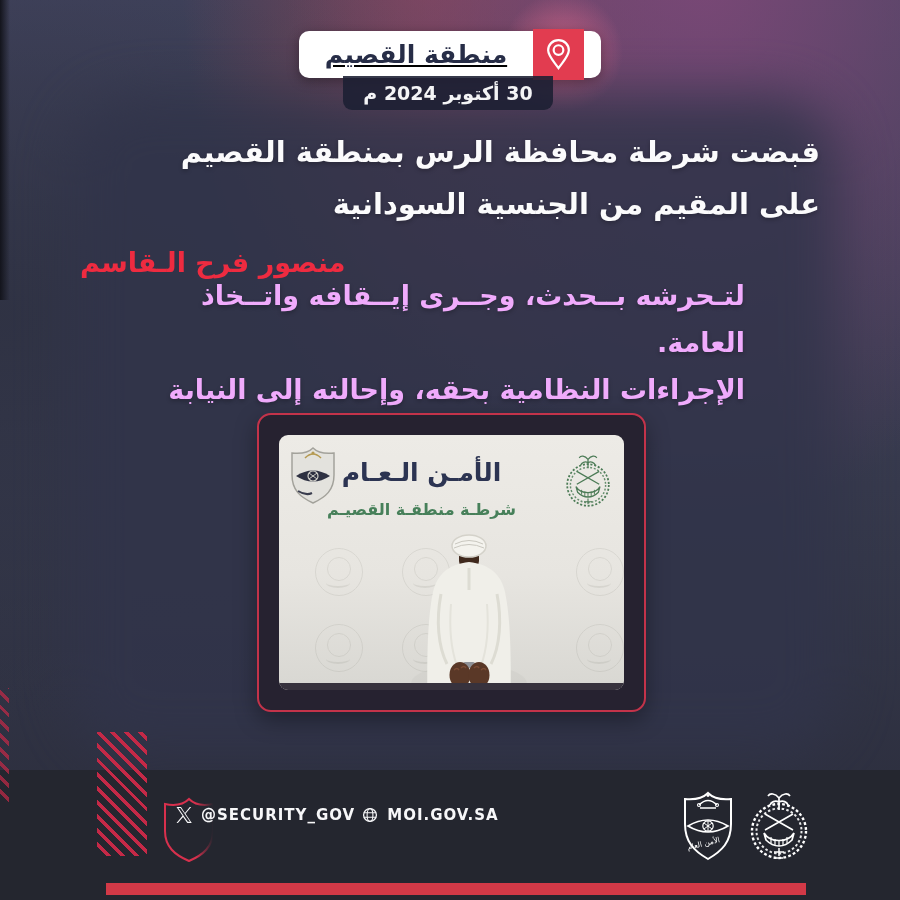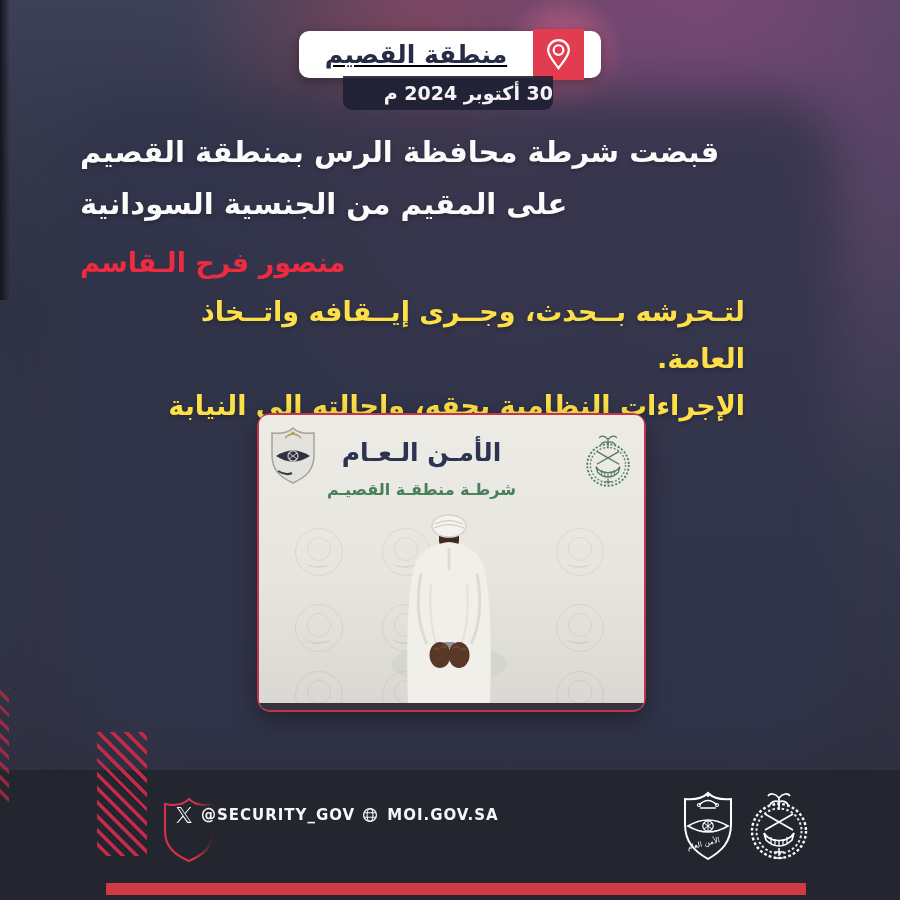--- a/index.html
+++ b/index.html
@@ -24,33 +24,33 @@
   
   .banner-wrap{position:absolute;top:29px;left:0;right:0;display:flex;justify-content:center;}
   .banner{display:flex;align-items:center;direction:ltr;filter:drop-shadow(0 3px 6px rgba(0,0,0,.35));text-decoration:underline;}
   .banner-label{height:47px;line-height:47px;background:#ffffff;color:#272d47;
     font-size:25px;font-weight:bold;padding:0 26px;border-radius:10px 0 0 10px;direction:rtl;}
   .banner-pin{width:51px;height:51px;background:#e23c50;display:flex;align-items:center;justify-content:center;}
   .banner-tab{width:17px;height:47px;background:#ffffff;border-radius:0 10px 10px 0;}
   
   .date-wrap{position:absolute;top:76px;left:0;right:0;display:flex;justify-content:center;}
   .date-badge{width:210px;height:34px;line-height:34px;background:rgba(27,31,50,.88);
-    color:#f4f4f6;font-size:19px;font-weight:bold;text-align:right;
+    color:#f4f4f6;font-size:19px;font-weight:bold;text-align:center;
     border-radius:0 0 9px 9px;direction:rtl;transform:translateX(-8px);margin-left:12px;}
   
-  .headline{position:absolute;top:126px;left:80px;right:80px;direction:rtl;text-align:left;
+  .headline{position:absolute;top:126px;left:80px;right:80px;direction:rtl;text-align:right;
     color:#fbfbfc;font-size:29px;font-weight:bold;line-height:52px;text-shadow:0 2px 4px rgba(0,0,0,.25);}
   .suspect-name{position:absolute;top:240px;left:80px;right:80px;direction:rtl;text-align:left;
     color:#ee2b40;font-size:27px;font-weight:bold;line-height:46px;}
-  .body-text{position:absolute;top:288px;left:152px;right:155px;direction:rtl;text-align:right;
-    color:#fde047;font-size:27px;font-weight:bold;line-height:47px;text-shadow:0 2px 4px rgba(0,0,0,.25);}
+  .body-text{position:absolute;top:272px;left:152px;right:155px;direction:rtl;text-align:right;
+    color:#f0abfc;font-size:27px;font-weight:bold;line-height:47px;text-shadow:0 2px 4px rgba(0,0,0,.25);}
   
   .photo-card{position:absolute;left:257px;top:413px;width:389px;height:299px;
     box-sizing:border-box;border:2px solid #c3334a;border-radius:14px;
-    background:#262230;padding:0;box-shadow:0 8px 22px rgba(0,0,0,.35);}
+    background:#262230;padding:20px;box-shadow:0 8px 22px rgba(0,0,0,.35);}
   .photo-inner{position:relative;width:100%;height:100%;border-radius:9px;overflow:hidden;
     background:linear-gradient(180deg,#edebe6 0%,#e7e5e0 55%,#d8d7d2 100%);}
   .photo-title{position:absolute;top:23px;left:0;right:60px;text-align:center;direction:rtl;
     color:#2c3452;font-size:25px;font-weight:bold;letter-spacing:1px;}
   .photo-subtitle{position:absolute;top:65px;left:0;right:60px;text-align:center;direction:rtl;
     color:#47805a;font-size:16px;font-weight:bold;}
   .photo-floor{position:absolute;left:0;right:0;bottom:0;height:7px;background:#37323d;}
   .wm{position:absolute;width:48px;height:48px;border:1.5px solid #8b8b80;border-radius:50%;
     opacity:.16;box-sizing:border-box;}
   .wm::before{content:"";position:absolute;left:11px;top:8px;width:22px;height:22px;

